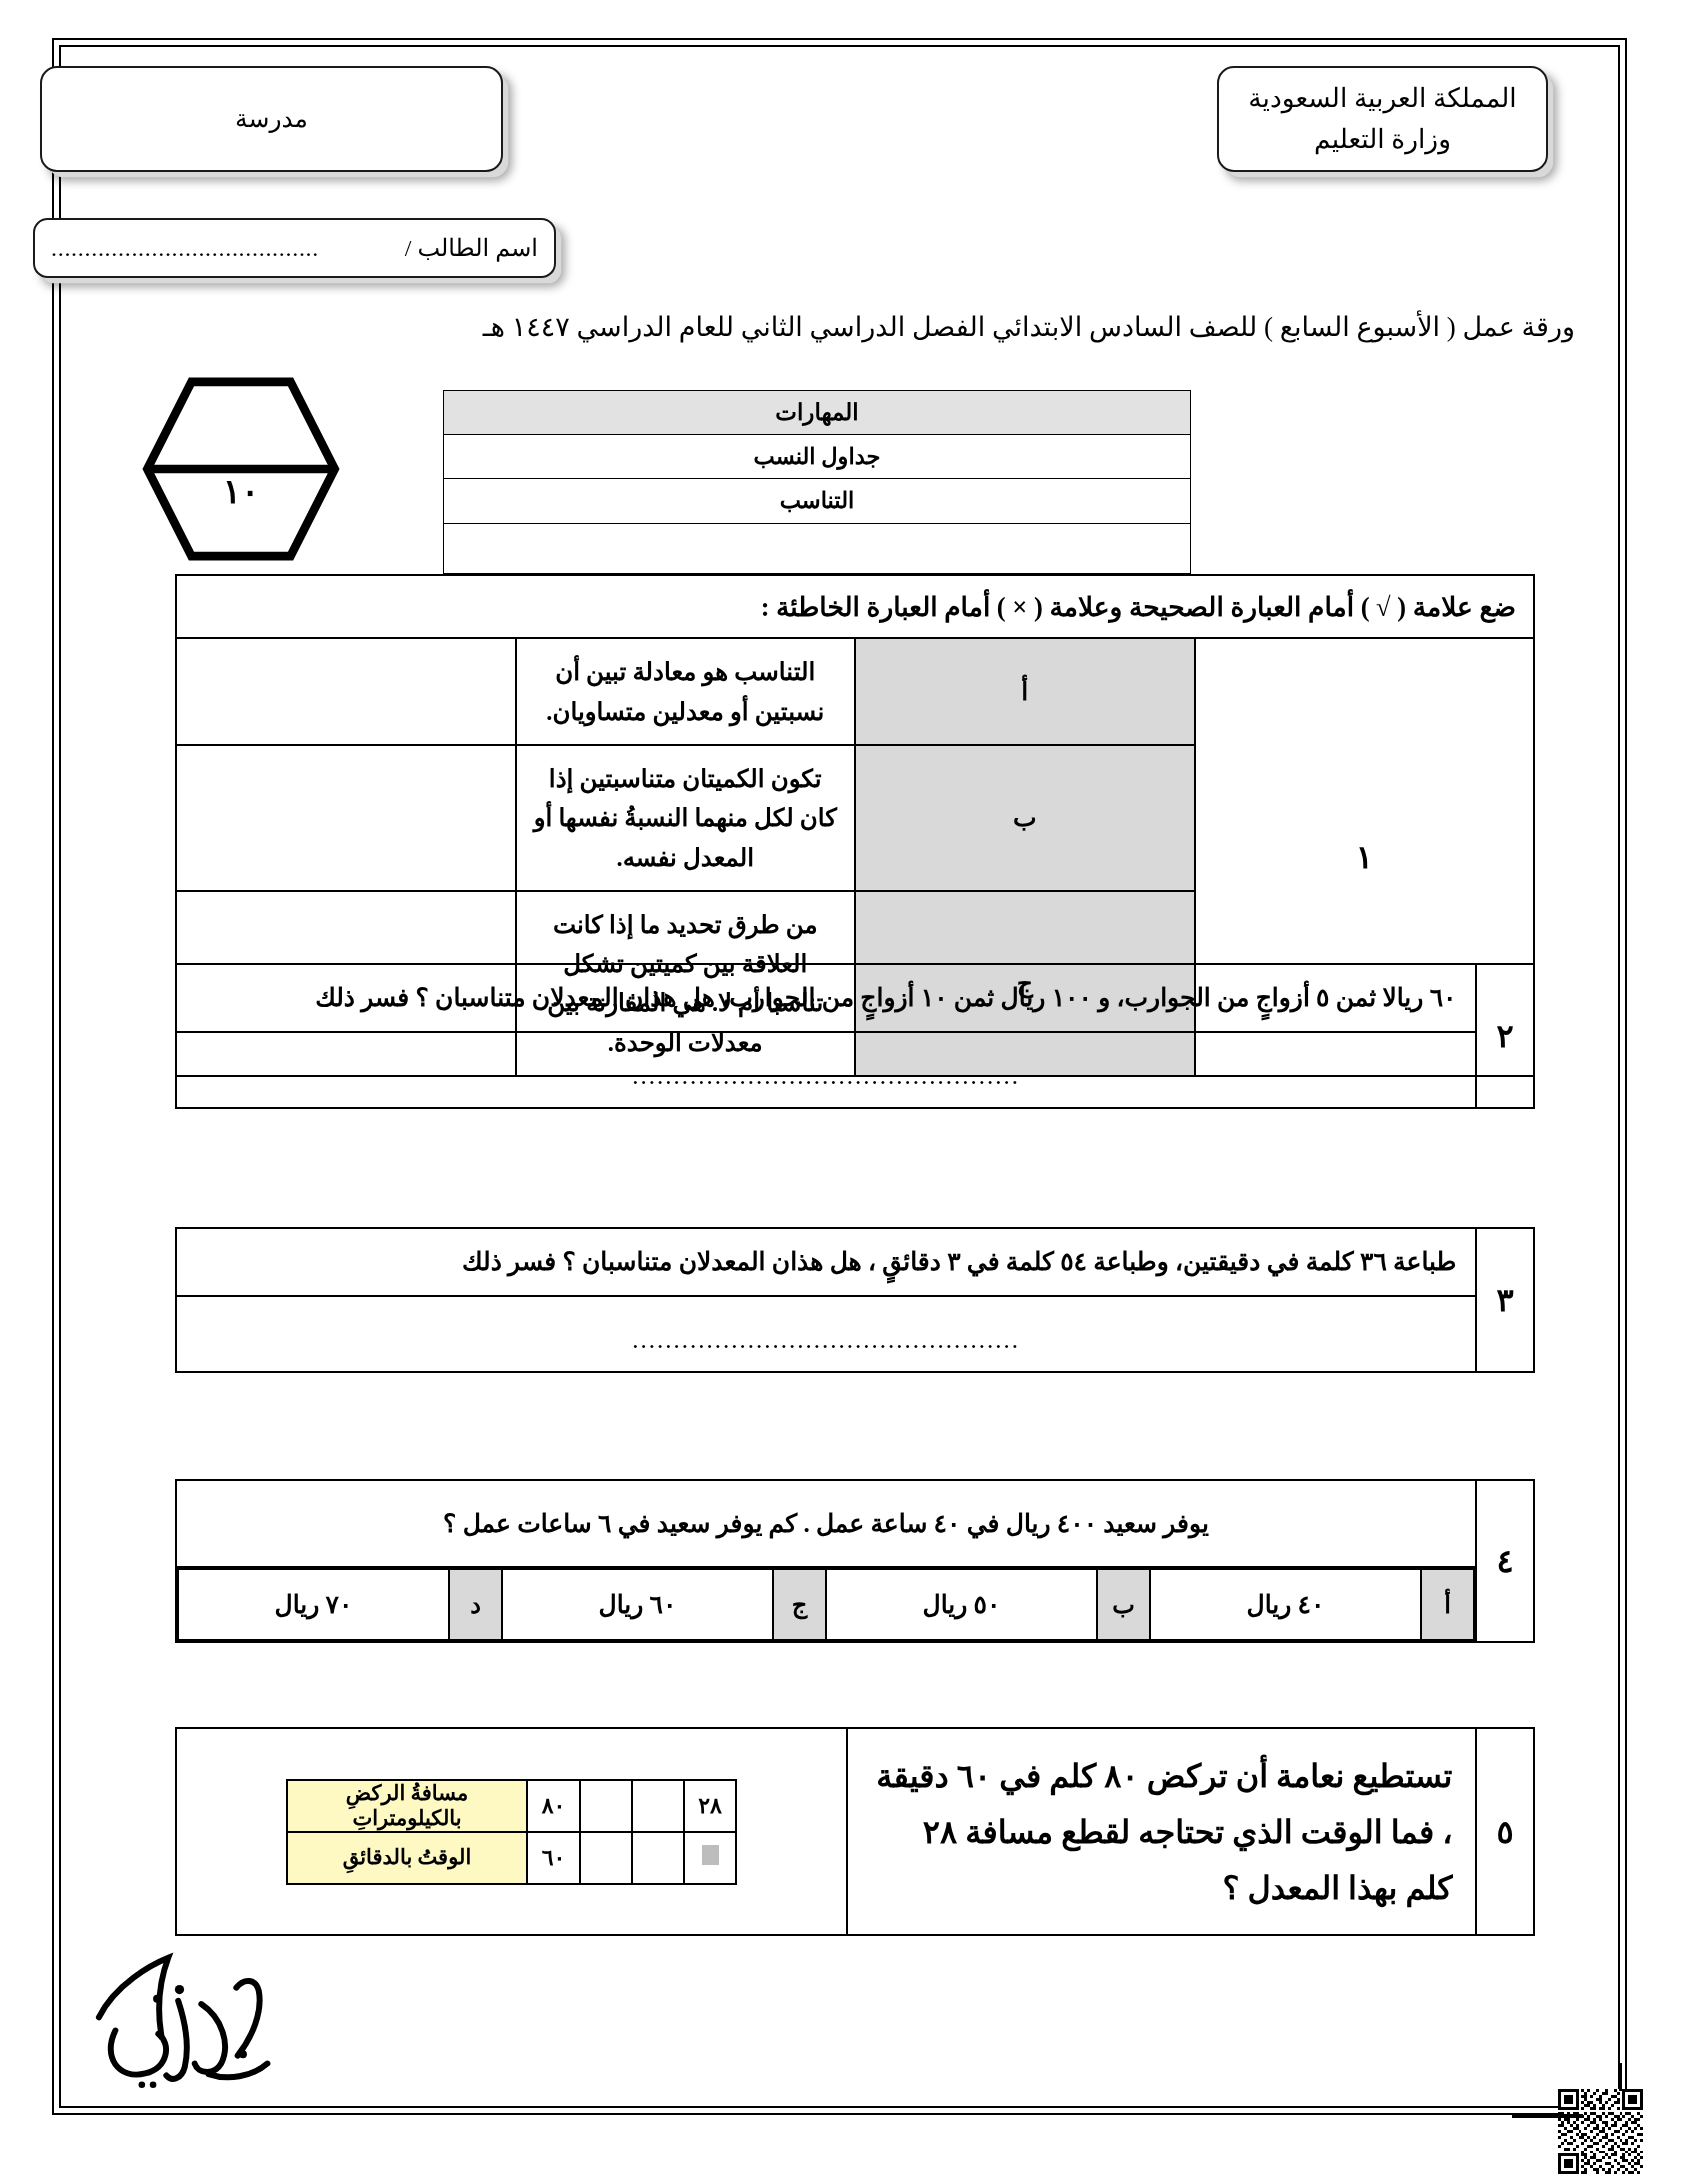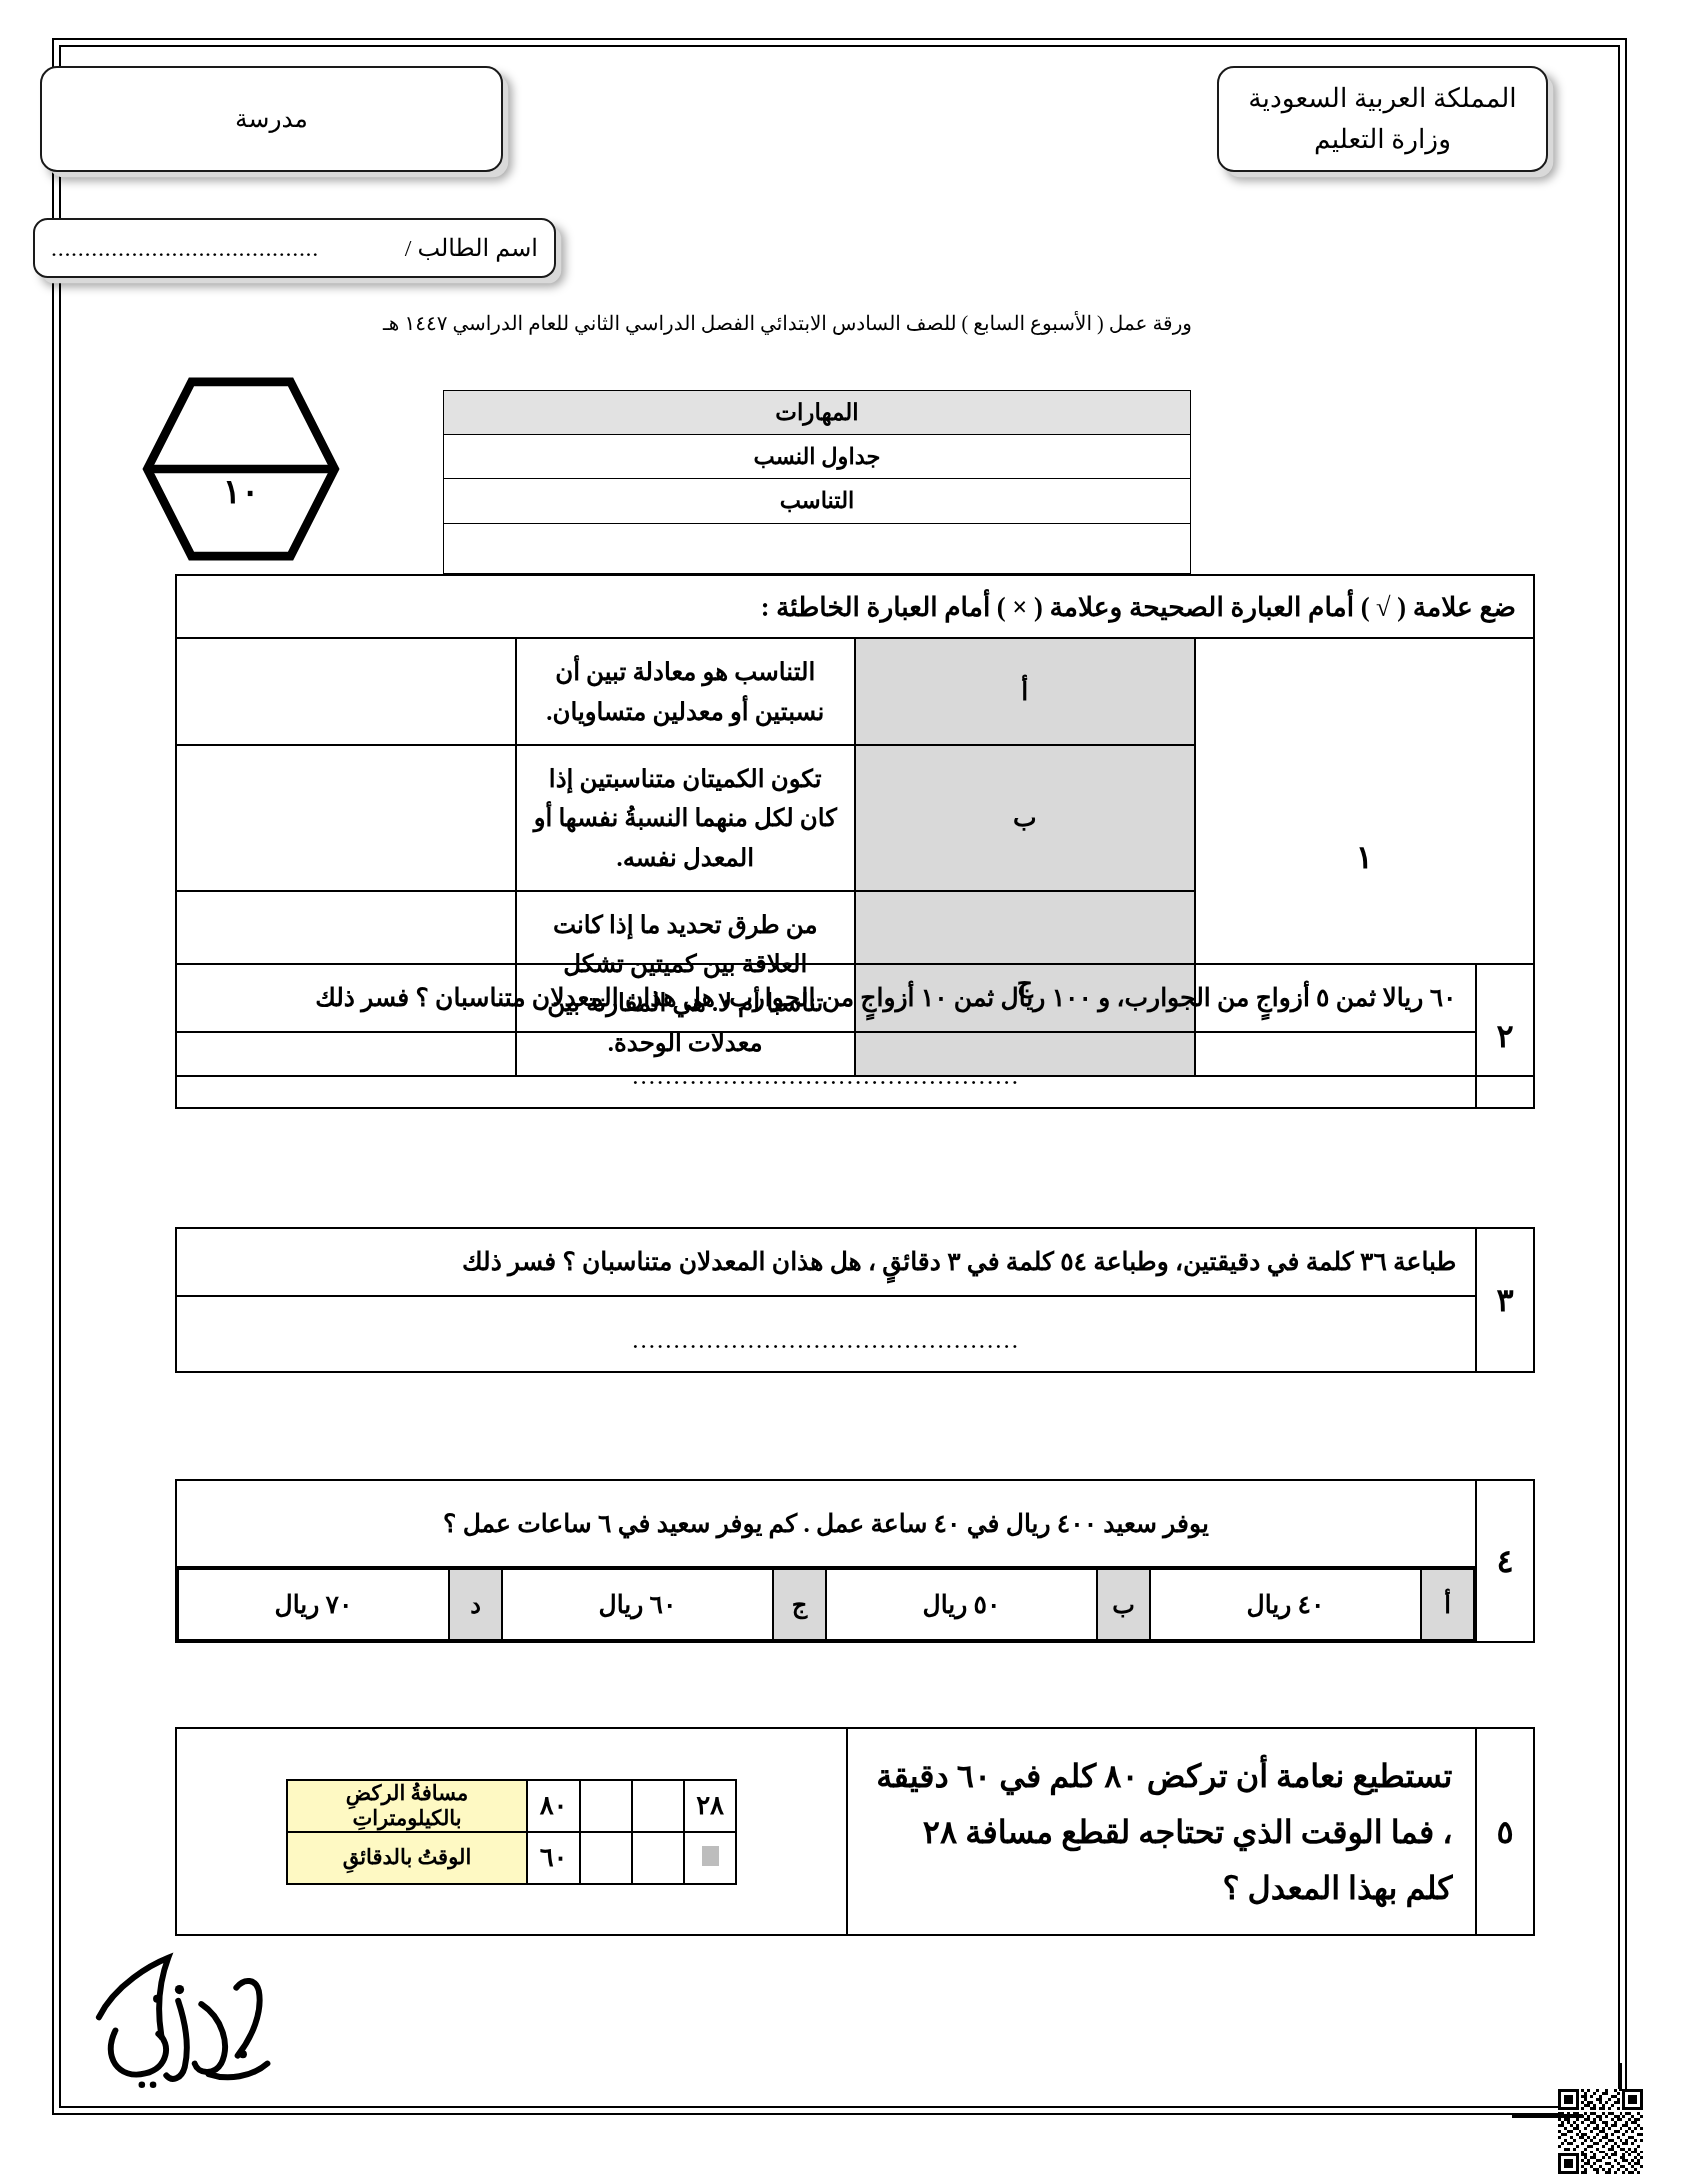--- a/index.html
+++ b/index.html
@@ -44,21 +44,21 @@
       flex-direction:row;justify-content:flex-start;padding:0 16px;}
   #box-student .stlabel{font-size:24px;white-space:nowrap;}
   #box-student .dots{
      flex:1;font-size:24px;letter-spacing:0.7px;overflow:hidden;white-space:nowrap;
      direction:ltr;text-align:left;margin-right:4px;
   }
 
   
   #wstitle{
     position:absolute;left:0;top:311px;width:1575px;
-    text-align:center;font-size:20px;font-weight:400;
+    text-align:right;font-size:27px;font-weight:400;
   }
 
   
   #hexwrap{position:absolute;left:142px;top:370px;width:198px;height:198px;}
   #hexwrap svg{display:block;}
   #hexscore{
     position:absolute;left:0;top:101px;width:198px;text-align:center;
     font-size:34px;font-weight:700;
   }
 
@@ -112,21 +112,21 @@
   
   #q5{left:175px;top:1727px;width:1360px;}
 
   #q5 .qbody{font-size:32px;line-height:1.75;padding:18.5px 22.5px;border-radius:18px;}
   #q5 .ratecellwrap{padding:17px 16px;}
   #ratetable{
     border-collapse:collapse;margin:0 auto;table-layout:fixed;
   }
   #ratetable td{
     border:2px solid #000;height:48px;text-align:center;
-    font-size:26px;font-weight:700;
+    font-size:22px;font-weight:700;
   }
   #ratetable td.rhd{
     background:#fef9c3;width:225px;font-size:21px;padding:0 6.6px;
   }
   #ratetable td.rc{width:48px;}
   #ratetable td.rc.wide{width:49px;}
   .graybox{
     display:inline-block;width:17px;height:20px;background:#bdbdbd;
   }
 

